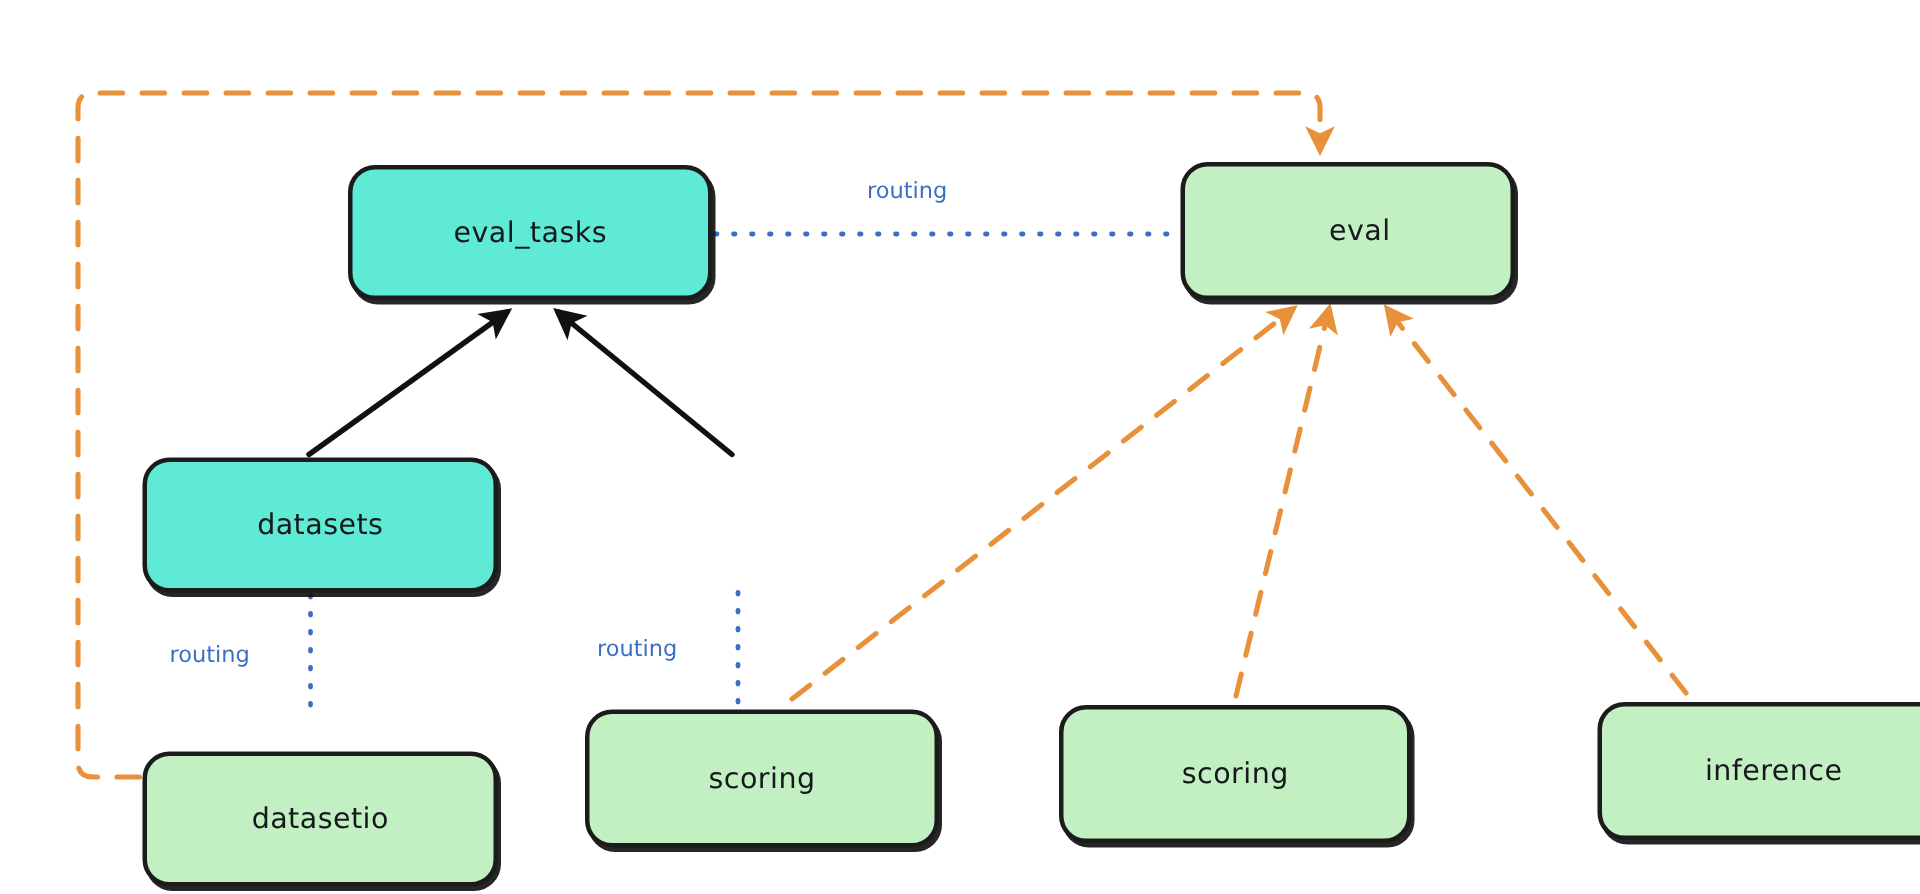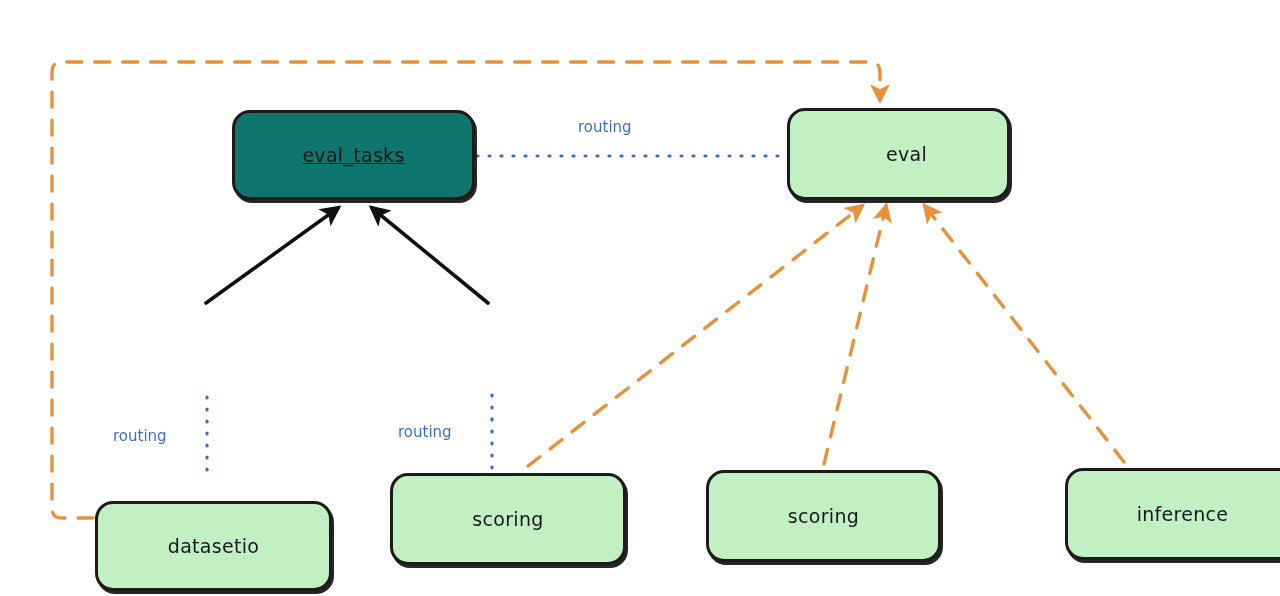--- a/index.html
+++ b/index.html
@@ -33,21 +33,21 @@
     display: flex;
     align-items: center;
     justify-content: center;
     font-family: "DejaVu Sans", sans-serif;
     font-size: 19px;
     color: #16181d;
     letter-spacing: 0.3px;
     box-shadow: 2px 3px 0 rgba(20,20,20,0.92);
     z-index: 5;
   }
-  .node.blue  { background: #0f766e; text-decoration: underline; }
+  .node.blue  { background: #5eead4; }
   .node.green { background: #c2f0c2; }
   .node-label {
     pointer-events: none;
     white-space: nowrap;
   }
   .edge-label {
     position: absolute;
     font-family: "DejaVu Sans", sans-serif;
     font-size: 15px;
     color: #3b6fc4;
@@ -91,20 +91,23 @@
   </svg>
 
   <div class="node blue" style="left:232px; top:110px; width:243px; height:90px;">
     <span class="node-label">eval_tasks</span>
   </div>
 
   <div class="node green" style="left:787px; top:108px; width:223px; height:92px;padding-left:16px;">
     <span class="node-label">eval</span>
   </div>
 
+  <div class="node blue" style="left:95px; top:305px; width:237px; height:90px;">
+    <span class="node-label">datasets</span>
+  </div>
 
 
   <div class="node green" style="left:95px; top:475px; width:237px; height:90px;margin-top:26px;">
     <span class="node-label">datasetio</span>
   </div>
 
   <div class="node green" style="left:390px; top:473px; width:236px; height:92px;">
     <span class="node-label">scoring</span>
   </div>
 

